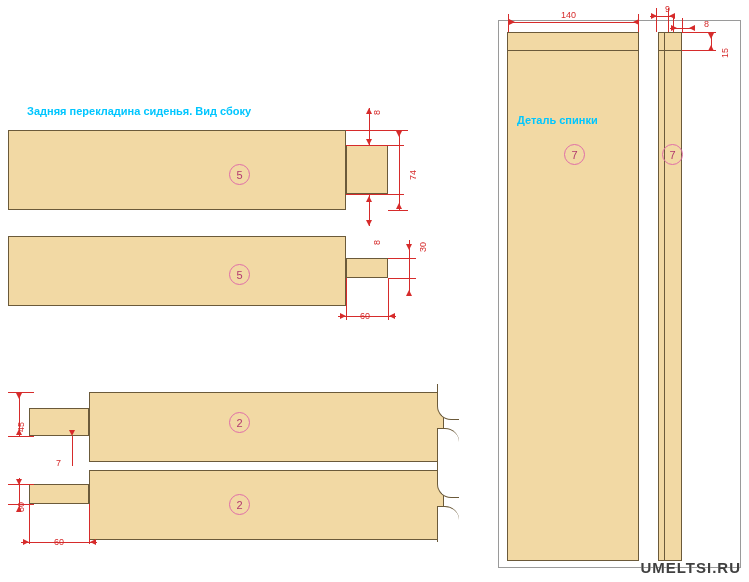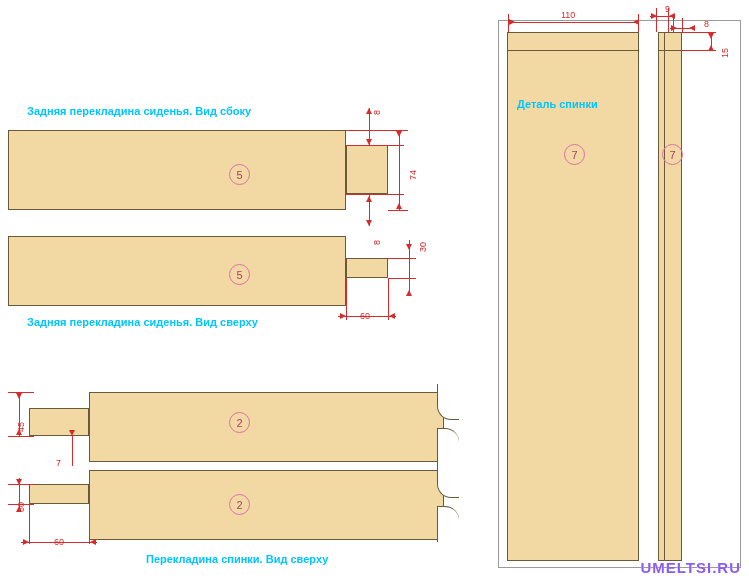--- a/index.html
+++ b/index.html
@@ -15,48 +15,48 @@
         transform:rotate(-90deg);transform-origin:left top;}
   .eline{position:absolute;background:#d62b2b;}
   .hline{height:1px;}
   .vline{width:1px;}
   .arrowL,.arrowR,.arrowU,.arrowD{position:absolute;width:0;height:0;}
   .arrowL{border-top:3px solid transparent;border-bottom:3px solid transparent;border-right:6px solid #d62b2b;}
   .arrowR{border-top:3px solid transparent;border-bottom:3px solid transparent;border-left:6px solid #d62b2b;}
   .arrowU{border-left:3px solid transparent;border-right:3px solid transparent;border-bottom:6px solid #d62b2b;}
   .arrowD{border-left:3px solid transparent;border-right:3px solid transparent;border-top:6px solid #d62b2b;}
   .watermark{position:absolute;right:8px;bottom:6px;font-size:15px;font-weight:bold;
-             color:#8b5cf6;letter-spacing:1px;text-shadow:0 1px 0 #ffffff;}
+             color:#404040;letter-spacing:1px;text-shadow:0 1px 0 #ffffff;}
   .frame{position:absolute;border:1px solid #9a9a9a;box-sizing:border-box;}
 </style>
 </head>
 <body>
 
 <div id="root">
 
   <div class="frame" style="left:498px;top:20px;width:243px;height:548px;"></div>
 
   <div class="wood" style="left:507px;top:32px;width:132px;height:529px;"></div>
   <div class="eline hline" style="left:508px;top:50px;width:130px;background:#6b5a3a;"></div>
 
   <div class="wood" style="left:658px;top:32px;width:24px;height:529px;"></div>
   <div class="eline hline" style="left:659px;top:50px;width:22px;background:#6b5a3a;"></div>
   <div class="eline vline" style="left:664px;top:33px;height:528px;background:#6b5a3a;"></div>
 
-  <div class="label" style="left:517px;top:98px;">Деталь спинки</div>
+  <div class="label" style="left:517px;top:114px;">Деталь спинки</div>
 
   <div class="callout" style="left:564px;top:144px;">7</div>
   <div class="callout" style="left:662px;top:144px;">7</div>
 
   <div class="eline vline" style="left:508px;top:14px;height:18px;"></div>
   <div class="eline vline" style="left:638px;top:14px;height:18px;"></div>
   <div class="eline hline" style="left:508px;top:22px;width:131px;"></div>
   <div class="arrowR" style="left:509px;top:19px;"></div>
   <div class="arrowL" style="left:633px;top:19px;"></div>
-  <div class="dim" style="left:561px;top:10px;">110</div>
+  <div class="dim" style="left:561px;top:10px;">140</div>
 
   <div class="eline vline" style="left:656px;top:8px;height:24px;"></div>
   <div class="eline vline" style="left:668px;top:8px;height:24px;"></div>
   <div class="eline hline" style="left:650px;top:16px;width:24px;"></div>
   <div class="arrowR" style="left:651px;top:13px;"></div>
   <div class="arrowL" style="left:669px;top:13px;"></div>
   <div class="dim" style="left:665px;top:4px;">9</div>
 
   <div class="eline vline" style="left:673px;top:18px;height:14px;"></div>
   <div class="eline vline" style="left:682px;top:18px;height:14px;"></div>
@@ -113,21 +113,20 @@
   <div class="arrowU" style="left:406px;top:290px;"></div>
   <div class="dimv" style="left:418px;top:252px;">30</div>
 
   <div class="eline vline" style="left:346px;top:278px;height:42px;"></div>
   <div class="eline vline" style="left:388px;top:278px;height:42px;"></div>
   <div class="eline hline" style="left:338px;top:316px;width:58px;"></div>
   <div class="arrowR" style="left:340px;top:313px;"></div>
   <div class="arrowL" style="left:389px;top:313px;"></div>
   <div class="dim" style="left:360px;top:311px;">60</div>
 
-  <div class="label" style="left:27px;top:316px;">Задняя перекладина сиденья. Вид сверху</div>
 
 
   <div class="wood" style="left:29px;top:408px;width:60px;height:28px;"></div>
   <div class="wood" style="left:89px;top:392px;width:355px;height:70px;clip-path:polygon(0 0, 100% 0, 100% 100%, 0 100%);"></div>
 
   <div style="position:absolute;left:437px;top:384px;width:22px;height:36px;background:#ffffff;
               border-left:1px solid #6b5a3a;border-bottom:1px solid #6b5a3a;box-sizing:border-box;
               border-radius:0 0 0 14px;"></div>
   <div style="position:absolute;left:437px;top:428px;width:22px;height:36px;background:#ffffff;
               border-left:1px solid #6b5a3a;border-top:1px solid #6b5a3a;box-sizing:border-box;
@@ -165,15 +164,14 @@
   <div class="arrowU" style="left:16px;top:506px;"></div>
   <div class="dimv" style="left:16px;top:512px;">30</div>
 
   <div class="eline vline" style="left:29px;top:504px;height:40px;"></div>
   <div class="eline vline" style="left:89px;top:504px;height:40px;"></div>
   <div class="eline hline" style="left:21px;top:542px;width:76px;"></div>
   <div class="arrowR" style="left:23px;top:539px;"></div>
   <div class="arrowL" style="left:90px;top:539px;"></div>
   <div class="dim" style="left:54px;top:537px;">60</div>
 
-  <div class="label" style="left:146px;top:553px;">Перекладина спинки. Вид сверху</div>
 
 </div>
 
 </body></html>

